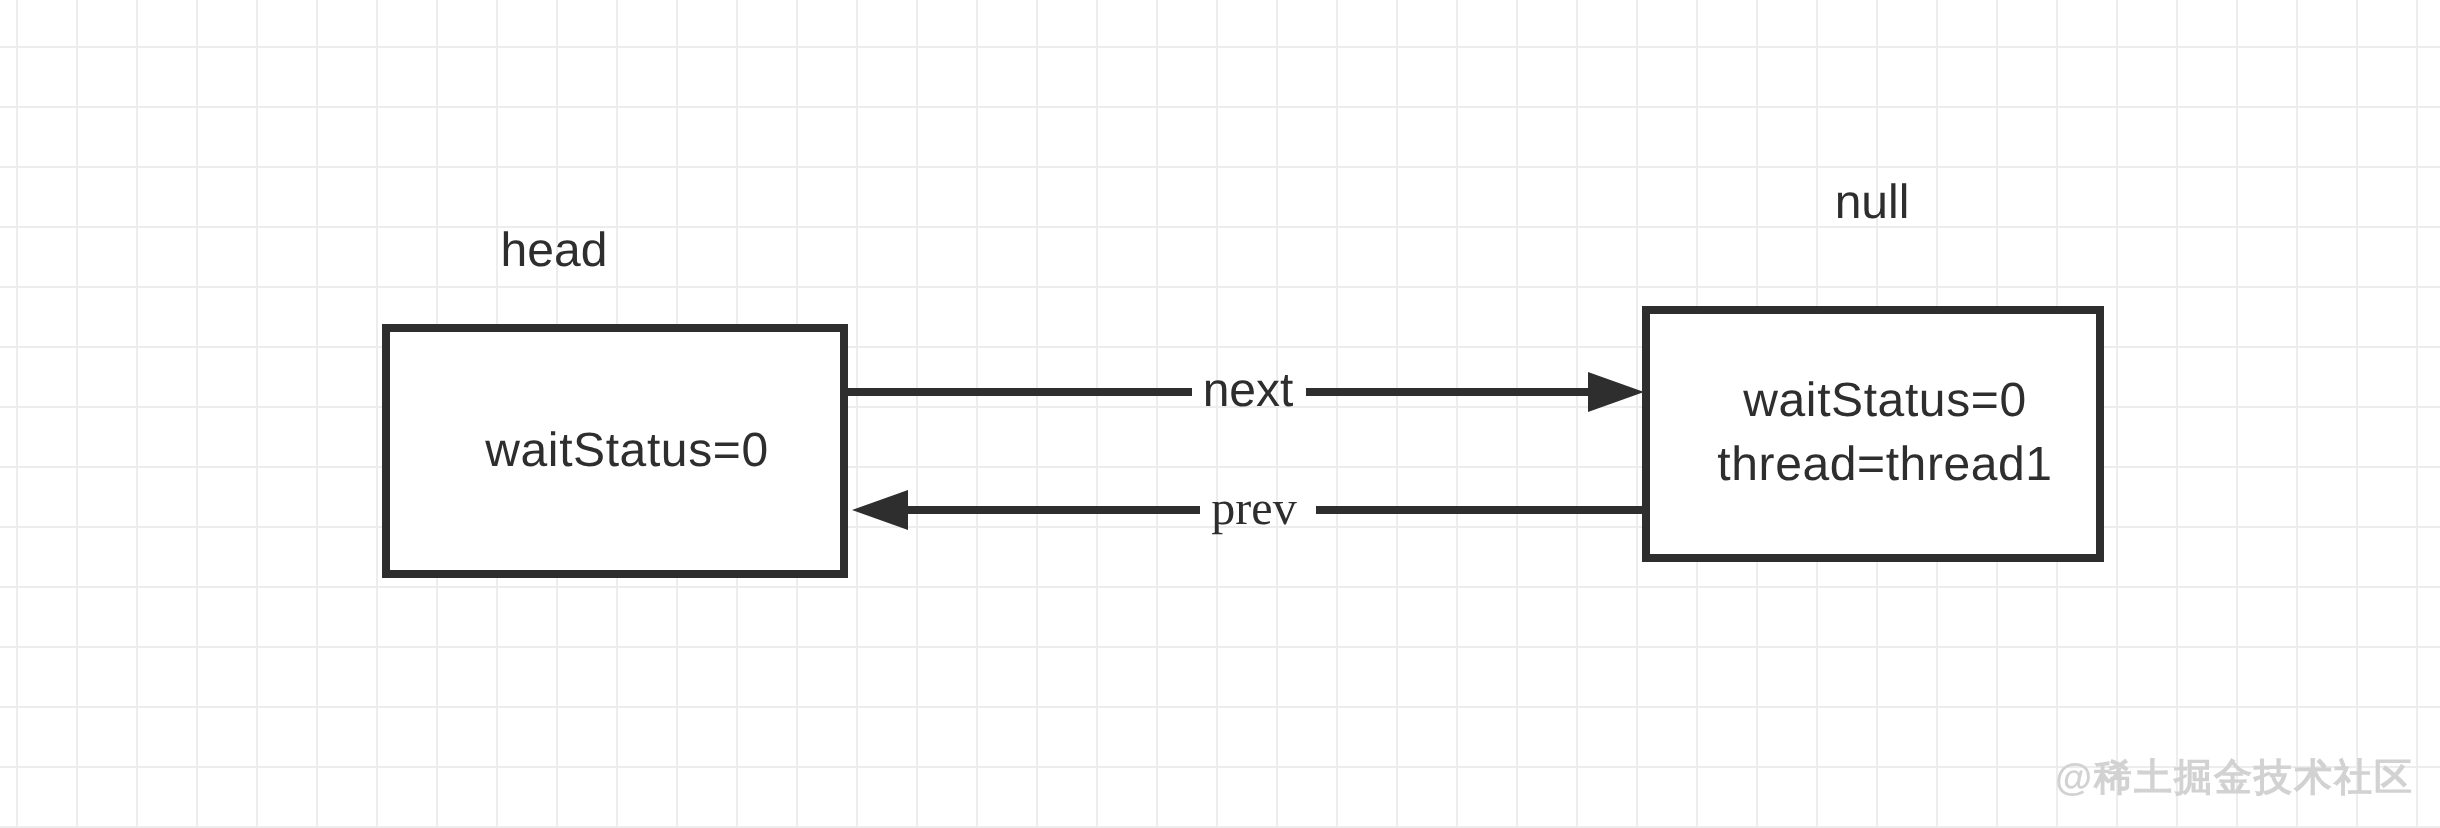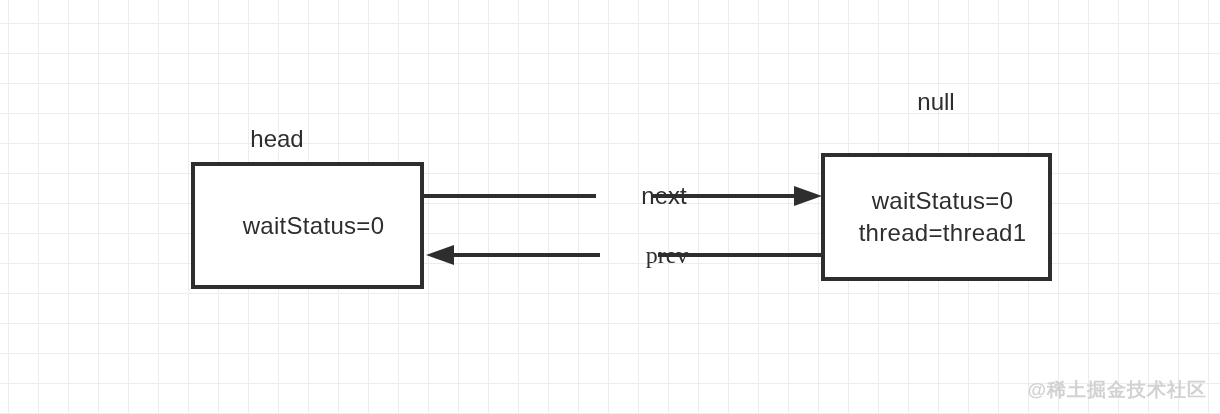--- a/index.html
+++ b/index.html
@@ -38,35 +38,34 @@
   }
   .node-head { left: 191px; top: 162px; width: 233px; height: 127px; }
   .node-tail { left: 821px; top: 153px; width: 231px; height: 128px; }
   .node-title {
     position: absolute;
     transform: translateX(-50%);
     font-size: 24px;
     line-height: 26px;
     white-space: nowrap;
   }
-  .title-head { left: 277px; top: 126px; text-align: center; }
+  .title-head { left: 277px; top: 113px; text-align: center; }
   .title-tail { left: 936px; top: 89px; }
   .edges-svg {
     position: absolute;
     left: 0; top: 0;
     width: 1220px; height: 414px;
     pointer-events: none;
   }
   .edge-label {
     position: absolute;
     transform: translate(-50%, -50%);
     font-size: 24px;
     line-height: 26px;
     white-space: nowrap;
-    margin-left: 40px;
   }
   .label-next { left: 624px; top: 196px; }
   .label-prev { left: 627px; top: 255px; font-family: Liberation Serif, serif; }
   .watermark {
     position: absolute;
     right: 13px;
     bottom: 13px;
     font-size: 19px;
     line-height: 22px;
     color: #d2d2d2;

